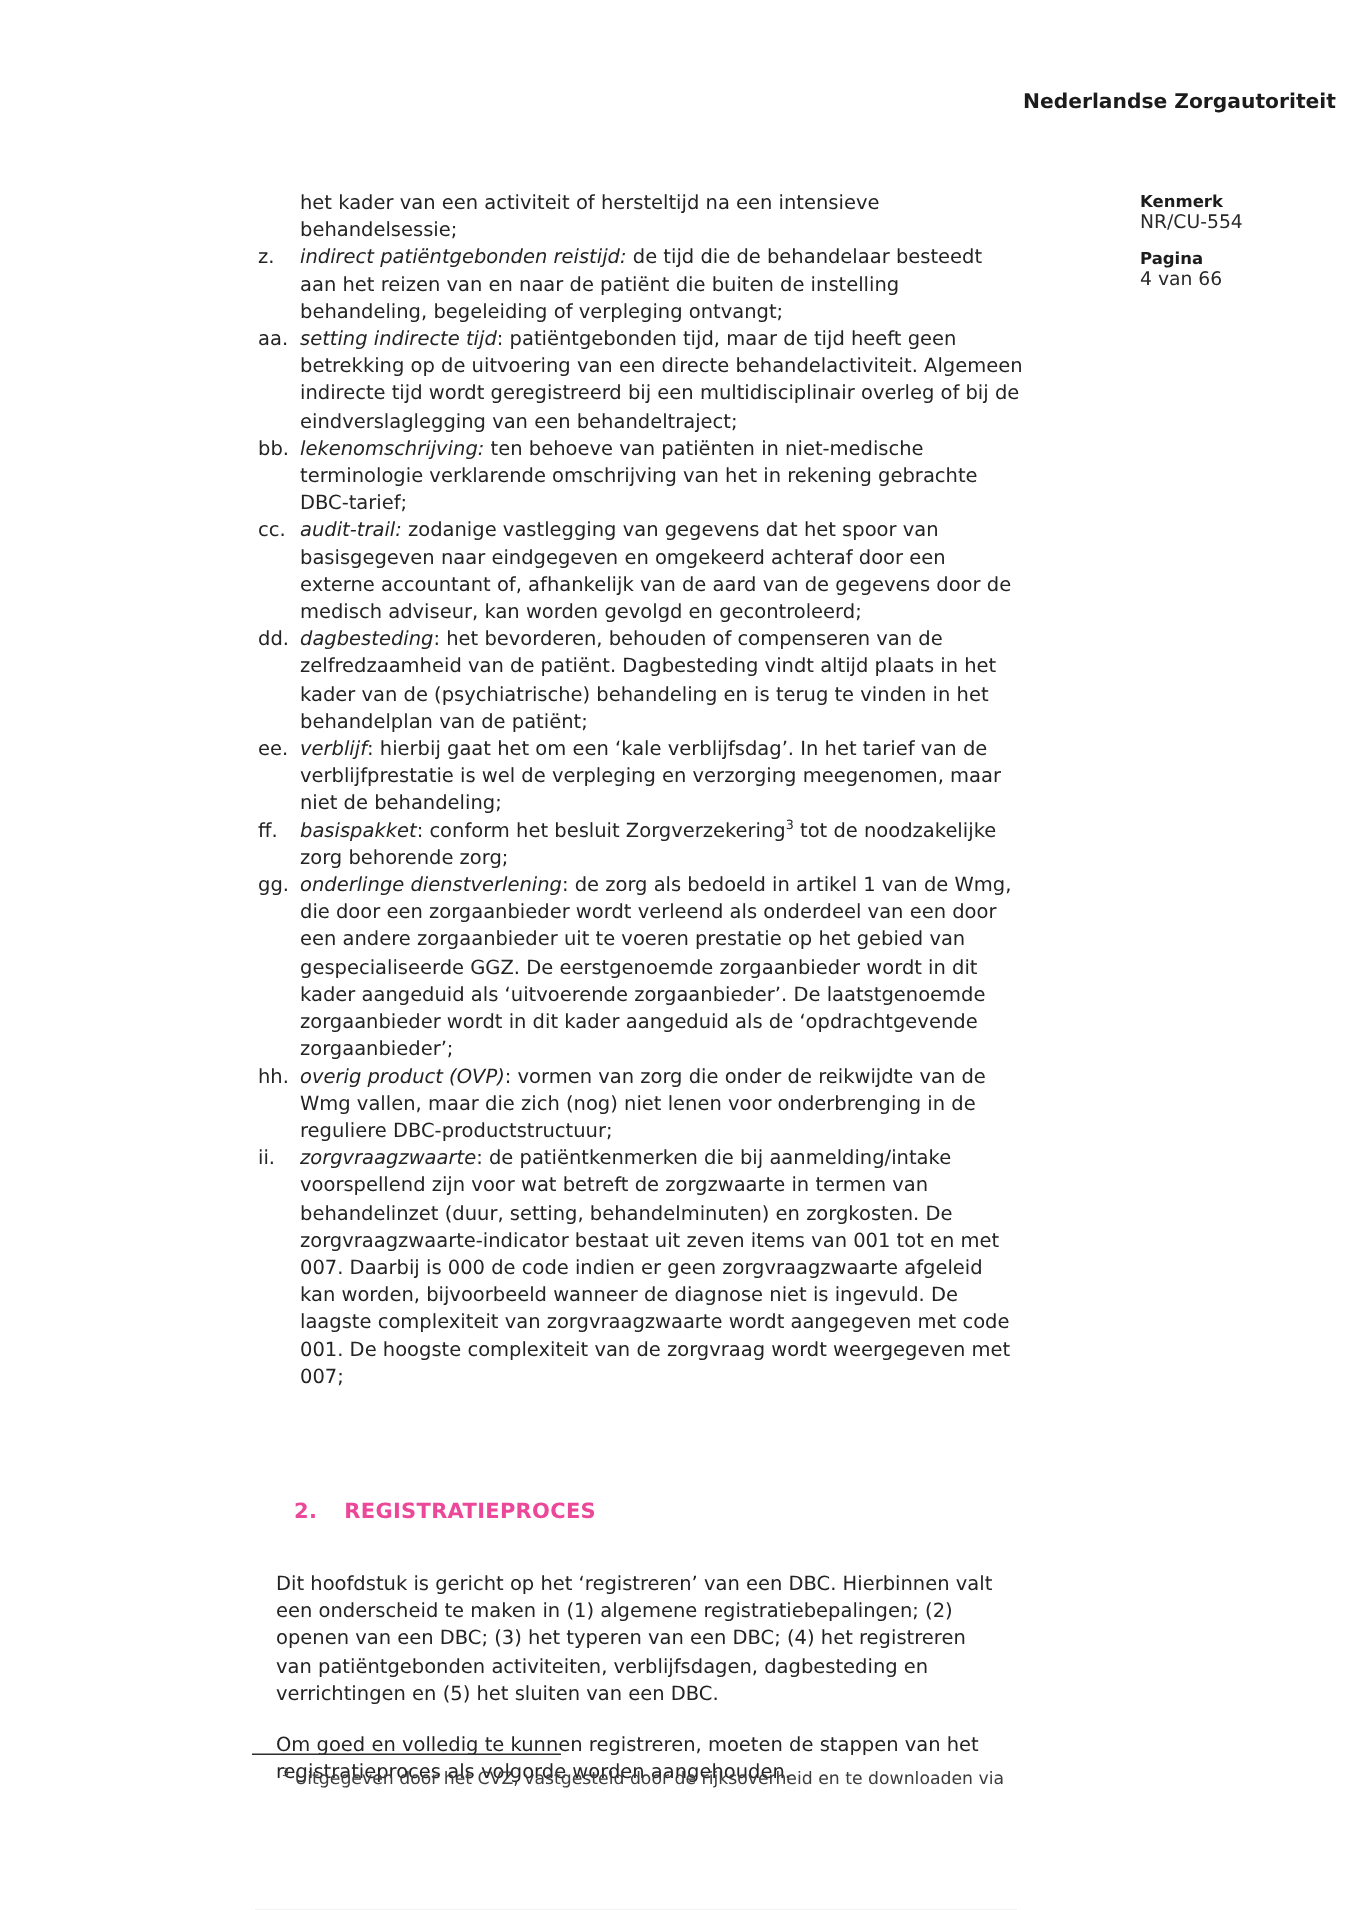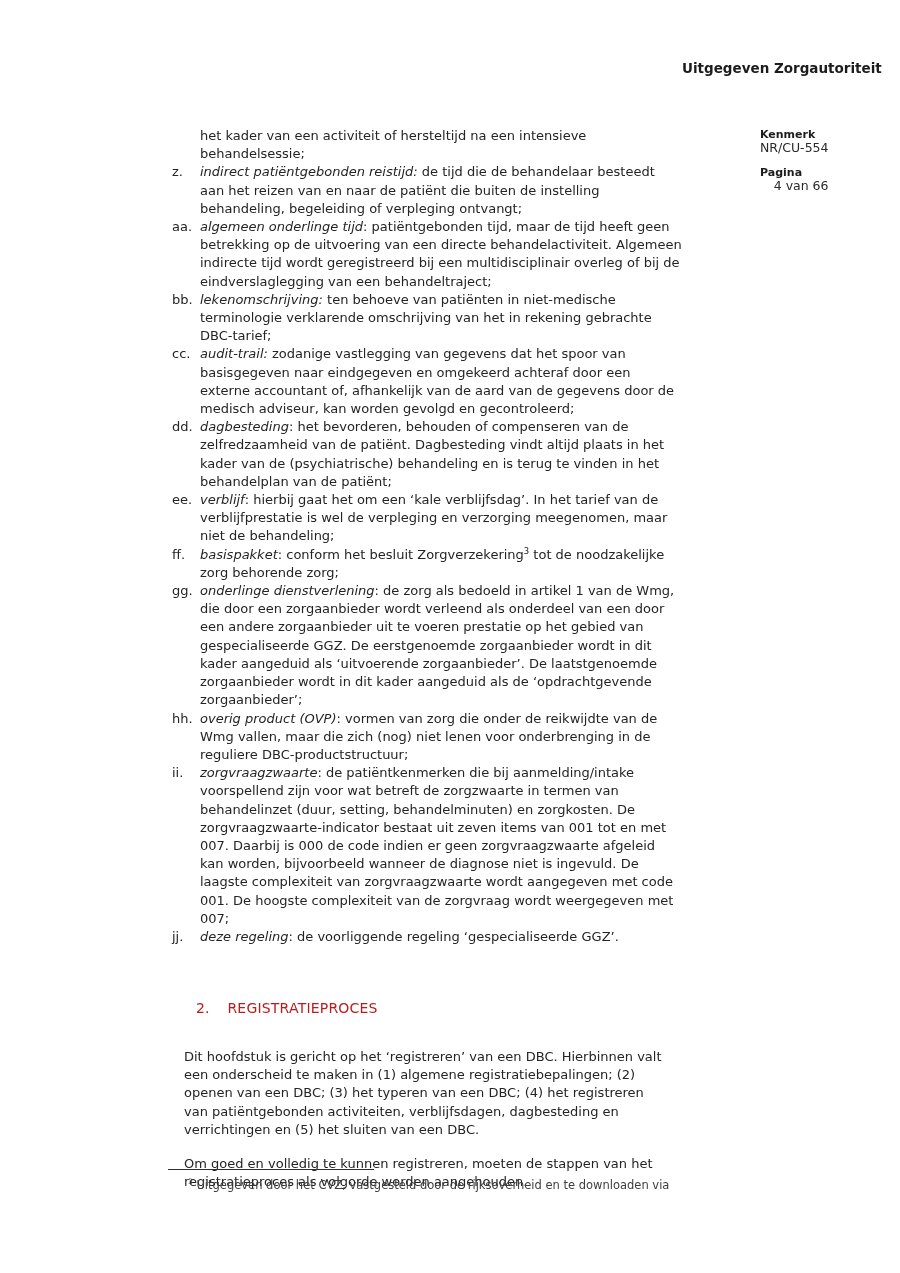--- a/index.html
+++ b/index.html
@@ -12,33 +12,33 @@
     margin:0 auto;
     overflow:hidden;
   }
   .logo{
     position:absolute;left:682px;top:60px;
     font-size:13.5px;font-weight:bold;color:#1c1c1c;
     white-space:nowrap;
   }
   .meta{position:absolute;left:760px;top:128px;}
   .meta-label{font-size:11px;font-weight:bold;color:#1c1c1c;line-height:13px;}
-  .meta-value{font-size:12.5px;color:#2a2a2a;line-height:14px;margin-bottom:11px;text-align:right;}
+  .meta-value{font-size:12.5px;color:#2a2a2a;line-height:14px;margin-bottom:11px;}
   .deflist{
     position:absolute;left:168px;top:127px;width:514px;
     font-size:13px;line-height:18.2px;color:#242424;
   }
   .def-item{display:flex;justify-content:space-between;}
   .def-label{flex:0 0 32px;width:32px;padding-left:4px;box-sizing:border-box;}
   .def-body{flex:1;}
   .def-body em{font-style:italic;}
   sup{font-size:0.65em;vertical-align:super;line-height:0;}
   .section-heading{
     position:absolute;left:196px;top:1000px;
-    font-size:14px;font-weight:normal;color:#b91c1c;letter-spacing:0.2px;
+    font-size:14px;font-weight:bold;color:#ec4899;letter-spacing:0.2px;
   }
   .section-number{margin-right:13px;}
   .paragraphs{
     position:absolute;left:168px;top:1032px;width:514px;
     font-size:13px;line-height:18.2px;color:#242424;
   }
   .para{margin:16px;}
   .footnote-rule{
     position:absolute;left:168px;top:1169px;width:206px;
     border-top:1.5px solid #2e2e2e;height:0;
@@ -47,41 +47,41 @@
     position:absolute;left:168px;top:1176px;width:514px;
     font-size:11.5px;line-height:18px;color:#3d3d3d;margin-left:20px;
   }
   .footnote-url{display:block;}
 </style>
 </head>
 <body>
 
 <div class="page">
 
-  <div class="logo">Uitgegeven Zorgautoriteit</div>
+  <div class="logo">Nederlandse Zorgautoriteit</div>
 
   <div class="meta">
     <div class="meta-label">Kenmerk</div>
     <div class="meta-value">NR/CU-554</div>
     <div class="meta-label">Pagina</div>
     <div class="meta-value">4 van 66</div>
   </div>
 
   <div class="deflist" id="deflist">
       <div class="def-item">
         <span class="def-label"></span>
         <span class="def-body"><span>het kader van een activiteit of hersteltijd na een intensieve behandelsessie;</span></span>
       </div>
       <div class="def-item">
         <span class="def-label">z.</span>
         <span class="def-body"><em>indirect patiëntgebonden reistijd:</em><span> de tijd die de behandelaar besteedt aan het reizen van en naar de patiënt die buiten de instelling behandeling, begeleiding of verpleging ontvangt;</span></span>
       </div>
       <div class="def-item">
         <span class="def-label">aa.</span>
-        <span class="def-body"><em>algemeen onderlinge tijd</em><span>: patiëntgebonden tijd, maar de tijd heeft geen betrekking op de uitvoering van een directe behandelactiviteit. Algemeen indirecte tijd wordt geregistreerd bij een multidisciplinair overleg of bij de eindverslaglegging van een behandeltraject;</span></span>
+        <span class="def-body"><em>setting indirecte tijd</em><span>: patiëntgebonden tijd, maar de tijd heeft geen betrekking op de uitvoering van een directe behandelactiviteit. Algemeen indirecte tijd wordt geregistreerd bij een multidisciplinair overleg of bij de eindverslaglegging van een behandeltraject;</span></span>
       </div>
       <div class="def-item">
         <span class="def-label">bb.</span>
         <span class="def-body"><em>lekenomschrijving:</em><span> ten behoeve van patiënten in niet-medische terminologie verklarende omschrijving van het in rekening gebrachte DBC-tarief;</span></span>
       </div>
       <div class="def-item">
         <span class="def-label">cc.</span>
         <span class="def-body"><em>audit-trail:</em><span> zodanige vastlegging van gegevens dat het spoor van basisgegeven naar eindgegeven en omgekeerd achteraf door een externe accountant of, afhankelijk van de aard van de gegevens door de medisch adviseur, kan worden gevolgd en gecontroleerd;</span></span>
       </div>
       <div class="def-item">
@@ -101,24 +101,20 @@
         <span class="def-body"><em>onderlinge dienstverlening</em><span>: de zorg als bedoeld in artikel 1 van de Wmg, die door een zorgaanbieder wordt verleend als onderdeel van een door een andere zorgaanbieder uit te voeren prestatie op het gebied van gespecialiseerde GGZ. De eerstgenoemde zorgaanbieder wordt in dit kader aangeduid als ‘uitvoerende zorgaanbieder’. De laatstgenoemde zorgaanbieder wordt in dit kader aangeduid als de ‘opdrachtgevende zorgaanbieder’;</span></span>
       </div>
       <div class="def-item">
         <span class="def-label">hh.</span>
         <span class="def-body"><em>overig product (OVP)</em><span>: vormen van zorg die onder de reikwijdte van de Wmg vallen, maar die zich (nog) niet lenen voor onderbrenging in de reguliere DBC-productstructuur;</span></span>
       </div>
       <div class="def-item">
         <span class="def-label">ii.</span>
         <span class="def-body"><em>zorgvraagzwaarte</em><span>: de patiëntkenmerken die bij aanmelding/intake voorspellend zijn voor wat betreft de zorgzwaarte in termen van behandelinzet (duur, setting, behandelminuten) en zorgkosten. De zorgvraagzwaarte-indicator bestaat uit zeven items van 001 tot en met 007. Daarbij is 000 de code indien er geen zorgvraagzwaarte afgeleid kan worden, bijvoorbeeld wanneer de diagnose niet is ingevuld. De laagste complexiteit van zorgvraagzwaarte wordt aangegeven met code 001. De hoogste complexiteit van de zorgvraag wordt weergegeven met 007;</span></span>
       </div>
-      <div class="def-item">
-        <span class="def-label">jj.</span>
-        <span class="def-body"><em>deze regeling</em><span>: de voorliggende regeling ‘gespecialiseerde GGZ’.</span></span>
-      </div>
     </div>
 
   <div class="section-heading">
     <span class="section-number">2.</span>
     <span class="section-title">REGISTRATIEPROCES</span>
   </div>
 
   <div class="paragraphs" id="paragraphs">
       <p class="para">Dit hoofdstuk is gericht op het ‘registreren’ van een DBC. Hierbinnen valt een onderscheid te maken in (1) algemene registratiebepalingen; (2) openen van een DBC; (3) het typeren van een DBC; (4) het registreren van patiëntgebonden activiteiten, verblijfsdagen, dagbesteding en verrichtingen en (5) het sluiten van een DBC.</p>
       <p class="para">Om goed en volledig te kunnen registreren, moeten de stappen van het registratieproces als volgorde worden aangehouden.</p>

